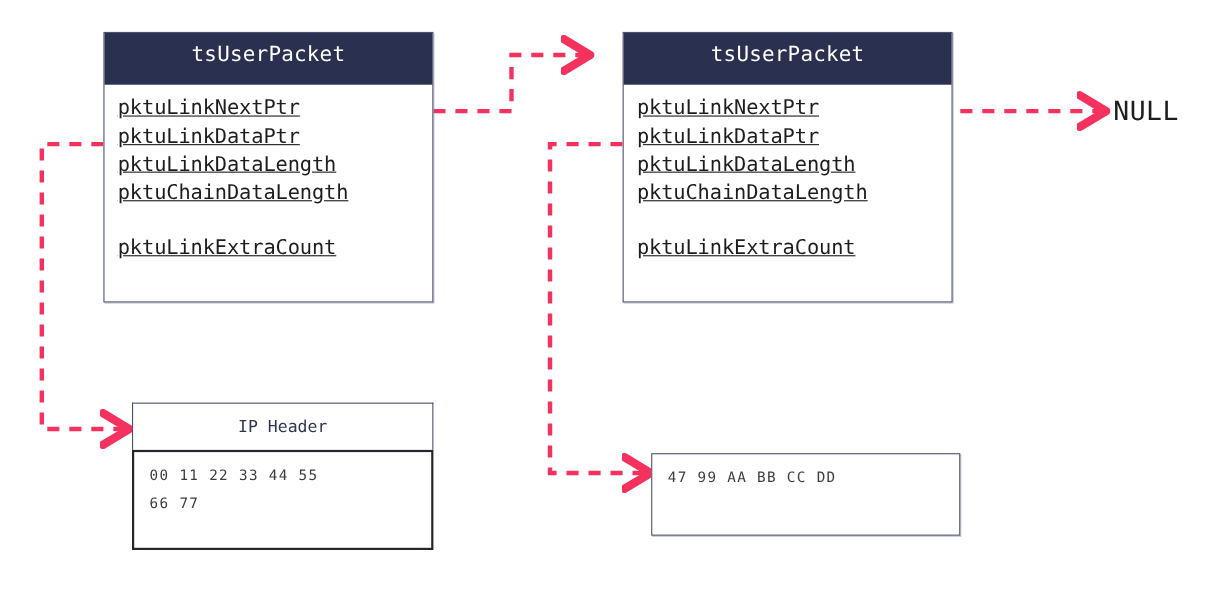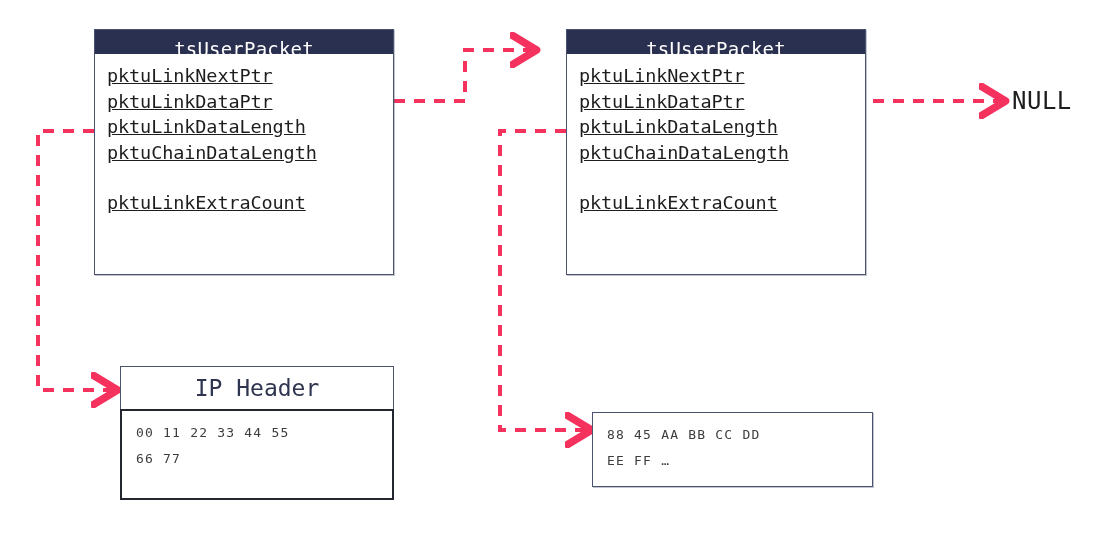--- a/index.html
+++ b/index.html
@@ -26,21 +26,21 @@
     background: #ffffff;
     box-shadow: 1px 1px 0 rgba(80,88,115,0.35);
   }
   .struct-header {
     box-sizing: border-box;
     background: #2a3050;
     color: #ffffff;
     text-align: center;
     font-size: 19px;
     line-height: 39px;
-    height: 24px;
+    height: 47px;
     letter-spacing: 0.2px;
     white-space: nowrap;
   }
   .struct-body {
     box-sizing: border-box;
     padding: 9px 0 0 12px;
     color: #1d1d1d;
     font-size: 18.5px;
     text-decoration: underline;
   }
@@ -59,21 +59,21 @@
     position: absolute;
     box-sizing: border-box;
   }
   .buffer-title {
     box-sizing: border-box;
     border: 1.5px solid #4a5270;
     border-bottom: none;
     background: #ffffff;
     color: #2f3550;
     text-align: center;
-    font-size: 23px;
+    font-size: 15px;
     line-height: 42px;
     height: 43px;
     white-space: nowrap;
   }
   .buffer-bytes {
     box-sizing: border-box;
     border: 2px solid #23262e;
     background: #ffffff;
     padding: 9px 0 0 14px;
     color: #3d3d3d;
@@ -164,20 +164,19 @@
   <div class="buffer-box" style="left:120px; top:366px; width:274px;">
     <div class="buffer-title">IP Header</div>
     <div class="buffer-bytes" style="height:91px;">
       <div class="byte-line">00 11 22 33 44 55</div>
       <div class="byte-line">66 77</div>
     </div>
   </div>
 
   <div class="buffer-box" style="left:592px; top:412px; width:281px;">
     <div class="buffer-bytes framed" style="height:75px;">
-      <div class="byte-line">88 45 AA BB CC DD</div>
-      <div class="byte-line">EE FF …</div>
+      <div class="byte-line">47 99 AA BB CC DD</div>
     </div>
   </div>
 
   <div class="null-label" style="left:1012px; top:87px;">NULL</div>
 
 </div>
 
 </body></html>

